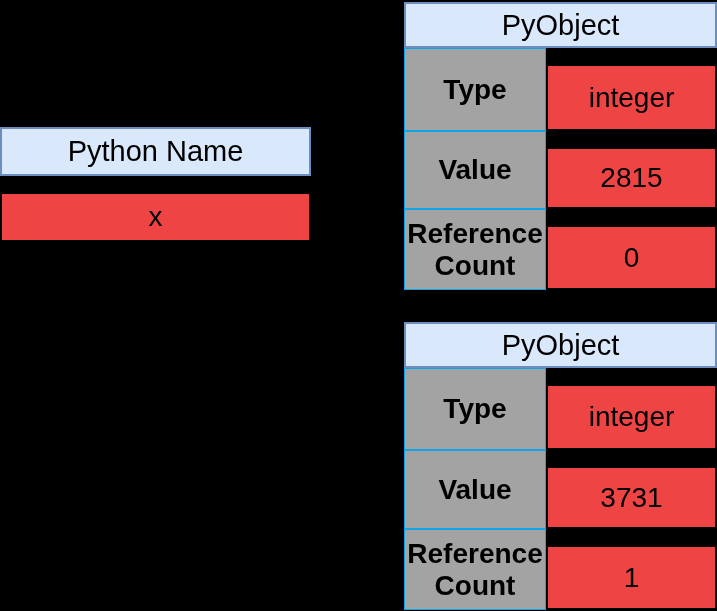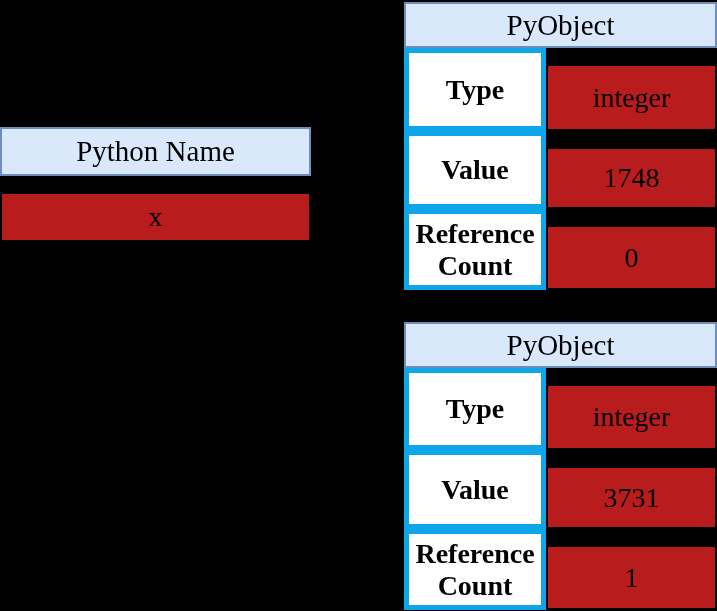--- a/index.html
+++ b/index.html
@@ -24,38 +24,37 @@
     position: absolute;
     display: grid;
   }
   .cell {
     box-sizing: border-box;
     display: flex;
     align-items: center;
     justify-content: center;
     text-align: center;
     overflow: hidden;
-    font-family: Liberation Serif, serif;
   }
   .hdr {
     background: #dae8fc;
     border: 2px solid #6c8ebf;
     font-size: 29px;
     font-weight: normal;
     grid-column: 1 / -1;
   }
   .lbl {
-    background: #ffffff;
-    border: 5px solid #0ea5e9;
+    background: #a3a3a3;
+    border: 1px solid #0ea5e9;
     font-size: 28px;
     font-weight: bold;
     line-height: 1.12;
   }
   .val {
-    background: #b91c1c;
+    background: #ef4444;
     border: 2px solid #000000;
     font-size: 28px;
     font-weight: normal;
     margin-top: 16px;
   }
   #python-name-table {
     left: 0px;
     top: 127px;
     grid-template-columns: 311px;
     grid-template-rows: 49px 66px;
@@ -83,21 +82,21 @@
     <div class="cell val">x</div>
   </div>
 
   <div class="tbl" id="pyobject-table-1">
     <div class="cell hdr">PyObject</div>
 
     <div class="cell lbl">Type</div>
     <div class="cell val">integer</div>
 
     <div class="cell lbl">Value</div>
-    <div class="cell val">1748</div>
+    <div class="cell val">2815</div>
 
     <div class="cell lbl">Reference Count</div>
     <div class="cell val">0</div>
   </div>
 
   <div class="tbl" id="pyobject-table-2">
     <div class="cell hdr">PyObject</div>
 
     <div class="cell lbl">Type</div>
     <div class="cell val">integer</div>

